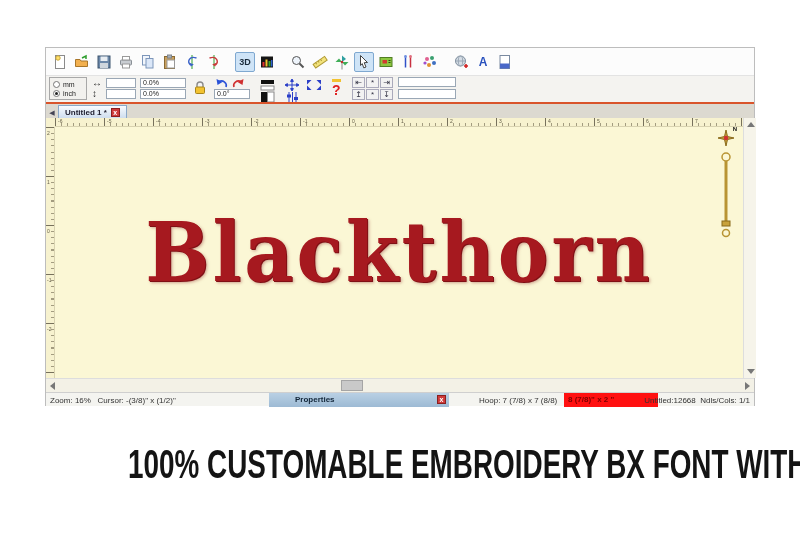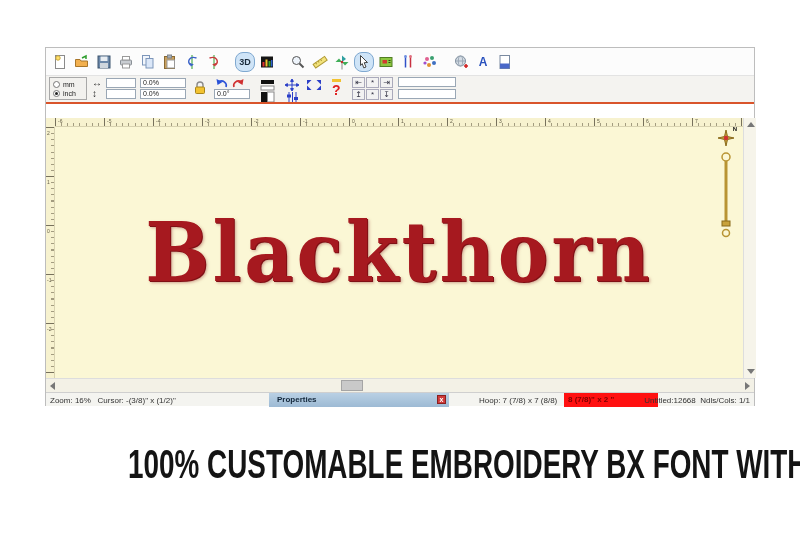--- a/index.html
+++ b/index.html
@@ -7,21 +7,21 @@
   .page { position:relative; width:800px; height:533px; background:#fff; overflow:hidden; }
 
   .window { position:absolute; left:45px; top:47px; width:710px; height:359px;
             background:#fff; border:1px solid #bdbdbd; }
 
   
   .toolbar1 { position:absolute; left:0; top:0; width:100%; height:28px;
               background:#fcfcfc; border-bottom:1px solid #e3e3e3;
               display:flex; align-items:center; padding-left:4px; gap:2px; }
   .i { width:20px; height:20px; display:flex; align-items:center; justify-content:center;
-       border-radius:8px; flex:0 0 auto; }
+       border-radius:2px; flex:0 0 auto; }
   .i.act { background:#cfe4f7; border:1px solid #7fa8d0; }
   .sep { width:7px; flex:0 0 auto; }
   .txtic { font-weight:bold; font-family:"Liberation Sans",sans-serif; }
 
   
   .toolbar2 { position:absolute; left:0; top:28px; width:100%; height:26px;
               background:#f4f3f0; }
   .unitbox { position:absolute; left:3px; top:1px; width:38px; height:23px;
              border:1px solid #a8a8a8; background:#f2f1ee; font-size:7px; color:#222;
              display:flex; flex-direction:column; justify-content:center; gap:2px; padding-left:3px; }
@@ -83,21 +83,21 @@
   .hscroll .lf { left:4px; border-top:4px solid transparent; border-bottom:4px solid transparent; border-right:5px solid #777; }
   .hscroll .rt { right:4px; border-top:4px solid transparent; border-bottom:4px solid transparent; border-left:5px solid #777; }
   .hthumb { position:absolute; left:295px; top:1px; width:22px; height:11px; background:#c9c9c9; border:1px solid #a5a5a5; }
 
   
   .statusbar { position:absolute; left:0; top:344px; width:100%; height:14px; background:#f4f4f0;
                border-top:1px solid #cfcfcf; font-size:8px; color:#333; }
   .sb-left { position:absolute; left:4px; top:3px; white-space:nowrap; }
   .sb-props { position:absolute; left:223px; top:0; width:180px; height:14px;
               background:linear-gradient(#b9d0e4,#9dbad4); color:#12263a; font-weight:bold;
-              line-height:14px; padding-left:8px; }
+              line-height:14px; padding-left:26px; }
   .sb-props-close { position:absolute; right:3px; top:2px; width:9px; height:9px; background:#cf3b3b;
                     border:1px solid #8a1f1f; color:#fff; font-size:7px; line-height:8px; text-align:center; }
   .sb-hoop { position:absolute; left:433px; top:3px; white-space:nowrap; }
   .sb-size { position:absolute; left:518px; top:0; width:94px; height:14px; background:#ff1010;
              color:#7d0000; font-weight:bold; line-height:14px; padding-left:4px; white-space:nowrap; }
   .sb-right { position:absolute; right:4px; top:3px; white-space:nowrap; }
 
   
   .caption { position:absolute; left:0; width:100%; top:441px; text-align:center;
              font-family:"Liberation Sans",sans-serif; font-weight:bold; font-size:41px;
@@ -334,20 +334,27 @@
       <div class="alignbtn" style="left:334px;top:1px">⇥</div>
       <div class="alignbtn" style="left:306px;top:13px">↥</div>
       <div class="alignbtn" style="left:320px;top:13px">*</div>
       <div class="alignbtn" style="left:334px;top:13px">↧</div>
       <div class="field" style="left:352px;top:1px;width:58px"></div>
       <div class="field" style="left:352px;top:13px;width:58px"></div>
     </div>
 
     <div class="accent-line"></div>
 
+    <div class="tabbar">
+      <div class="tab-scroll">◀</div>
+      <div class="tab">
+        <span>Untitled 1 *</span>
+        <span class="tab-close">x</span>
+      </div>
+    </div>
 
     <div class="ruler-corner"></div>
     <div class="hruler">
         <span class="rlabel" style="left: 3px;">-6</span>
         <span class="rlabel" style="left: 52px;">-5</span>
         <span class="rlabel" style="left: 101px;">-4</span>
         <span class="rlabel" style="left: 150px;">-3</span>
         <span class="rlabel" style="left: 199px;">-2</span>
         <span class="rlabel" style="left: 248px;">-1</span>
         <span class="rlabel" style="left: 297px;">0</span>

